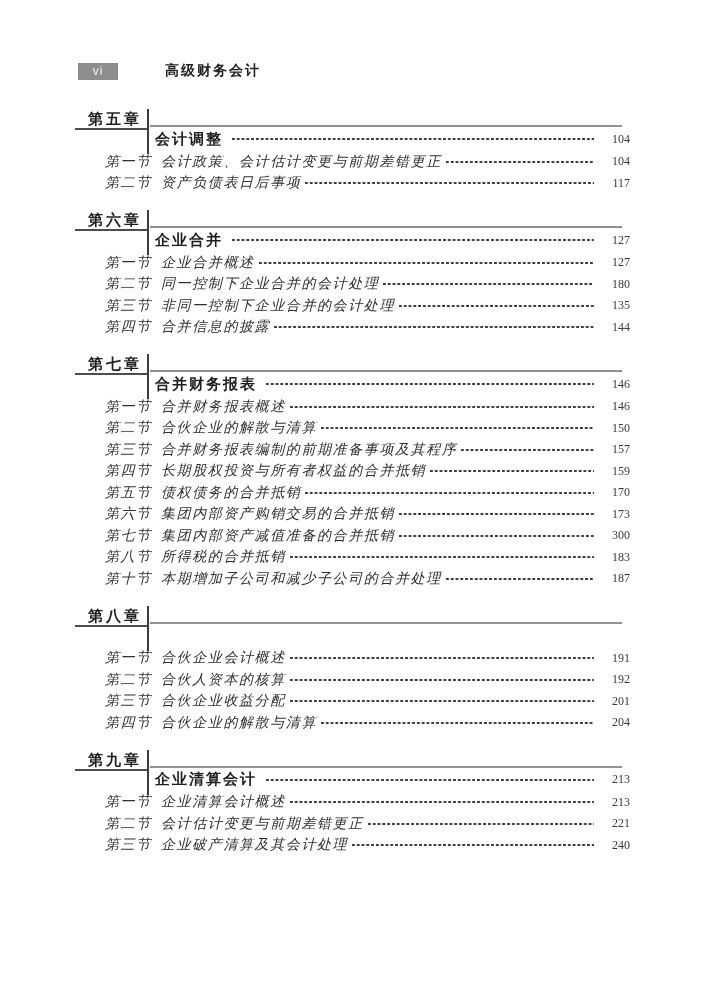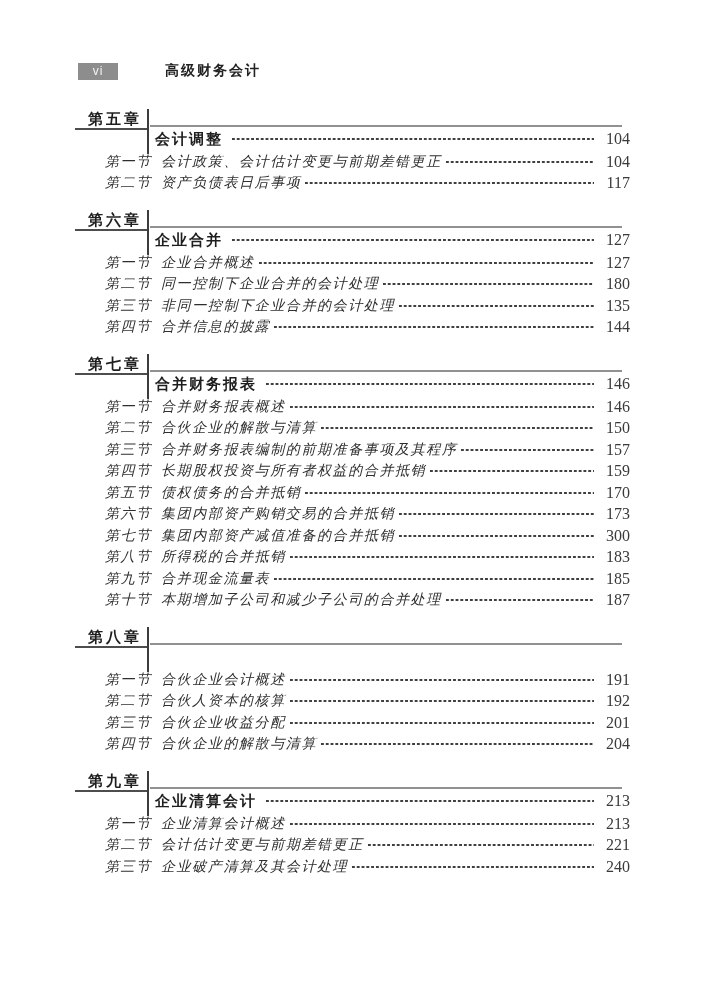--- a/index.html
+++ b/index.html
@@ -71,21 +71,21 @@
     flex: 1 1 auto; align-self: stretch;
     margin: 0 6px 0 8px;
     background-image: radial-gradient(circle, var(--dot) 1.1px, transparent 1.4px);
     background-size: 4.8px 4px;
     background-repeat: repeat-x;
     background-position: left center;
   }
   .pagenum {
     flex: 0 0 auto; min-width: 30px; text-align: right;
     font-family: "Liberation Serif", serif;
-    font-size: 16px; color: var(--pagenum-ink);
+    font-size: 12px; color: var(--pagenum-ink);
   }
   .sec-row {
     height: 21.5px; display: flex; align-items: center;
     padding-left: 30px;
   }
   .sec-num, .sec-title {
     font-family: "Liberation Serif", serif;
     font-style: italic;
     font-size: 14px; letter-spacing: 1.6px;
     color: var(--section-ink); white-space: nowrap;
@@ -241,26 +241,20 @@
     <span class="pagenum">300</span>
   </div>
 
   <div class="sec-row">
     <span class="sec-num">第八节</span>
     <span class="sec-title">所得税的合并抵销</span>
     <span class="leader"></span>
     <span class="pagenum">183</span>
   </div>
 
-  <div class="sec-row">
-    <span class="sec-num">第九节</span>
-    <span class="sec-title">合并现金流量表</span>
-    <span class="leader"></span>
-    <span class="pagenum">185</span>
-  </div>
 
   <div class="sec-row">
     <span class="sec-num">第十节</span>
     <span class="sec-title">本期增加子公司和减少子公司的合并处理</span>
     <span class="leader"></span>
     <span class="pagenum">187</span>
   </div>
 </div>
   </section>
 

